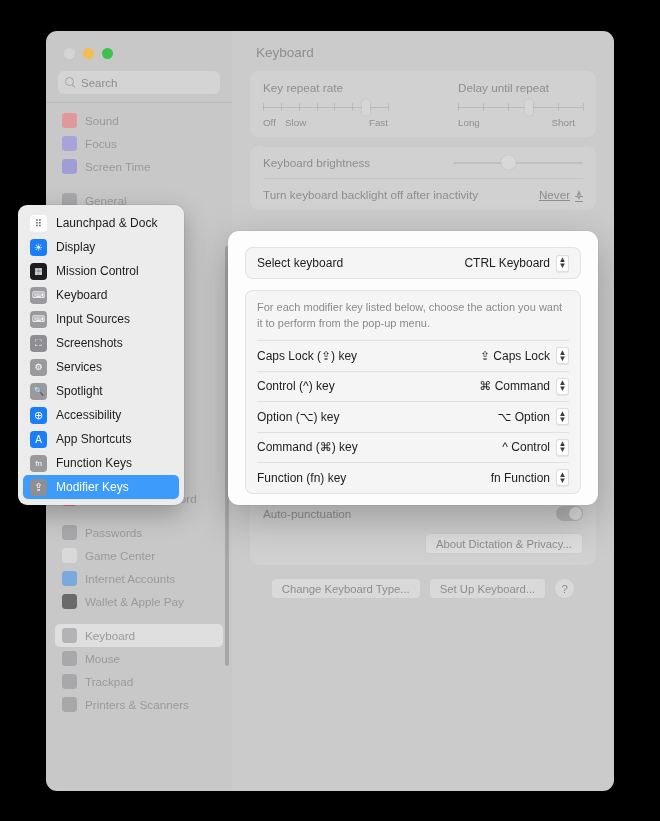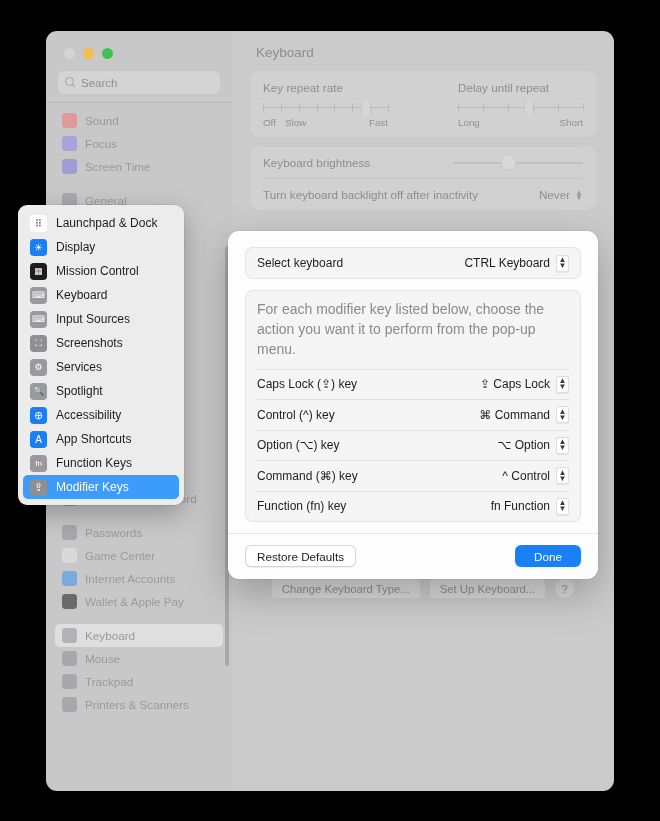--- a/index.html
+++ b/index.html
@@ -112,21 +112,21 @@
   }
   .row {
     display: flex; align-items: center;
     min-height: 31px;
     padding: 0 13px;
     font-size: 11.7px; color: #8e8e8e;
   }
   .row .lbl { flex: 1; white-space: nowrap; }
   .row .val {
     color: #8e8e8e; font-size: 11.7px;
-    display: flex; align-items: center; gap: 5px;
+    display: flex; align-items: center; gap: 5px; text-decoration: underline;
   }
   .row-sep { height: 1px; background: rgba(0,0,0,0.05); margin: 0 13px; }
 
   
   .slider-card { display: flex; padding: 10px 0 8px; }
   .slider-col { flex: 1; padding: 0 13px; }
   .slider-col .cap {
     font-size: 11.7px; color: #8e8e8e; margin-bottom: 9px;
   }
   .ticks { position: relative; height: 9px; }
@@ -267,21 +267,21 @@
     height: 30px; padding: 0 11px;
     font-size: 12px; color: #1d1d1f;
   }
   .sheet-row .lbl { flex: 1; }
   .sheet-row .val {
     display: flex; align-items: center; gap: 6px;
     font-size: 12px; color: #1d1d1f;
   }
   .sheet-sep { height: 0.5px; background: rgba(0,0,0,0.08); margin: 0 11px; }
   .sheet-desc {
-    font-size: 14px; color: #8a8a8e;
+    font-size: 11px; color: #8a8a8e;
     line-height: 1.42;
     padding: 9px 11px 9px;
   }
   .step2 {
     display: inline-flex; align-items: center; justify-content: center;
     width: 13px; height: 17px;
     border-radius: 3px;
     background: #fff;
     border: 0.5px solid rgba(0,0,0,0.13);
     box-shadow: 0 0.5px 1px rgba(0,0,0,0.07);
@@ -467,21 +467,21 @@
             <div class="tk" style="left: 0%;"></div>
             <div class="tk" style="left: 20%;"></div>
             <div class="tk" style="left: 40%;"></div>
             <div class="tk" style="left: 60%;"></div>
             <div class="tk" style="left: 80%;"></div>
             <div class="tk" style="left: 100%;"></div>
             <div class="knob" style="left: 57%;"></div>
           </div>
         <div class="ends">
           <span style="left:0">Long</span>
-          <span style="right:0">Short</span>
+          <span style="right:8px">Short</span>
         </div>
       </div>
     </div>
 
     <div class="card">
       <div class="row-sep"></div>
       <div class="row">
         <span class="lbl">Keyboard brightness</span>
         <span class="brightness-slider">
           <span class="trk"></span>
@@ -674,17 +674,13 @@
             <span>fn Function</span>
             <span class="step2">
               <span>▲</span>
               <span>▼</span>
             </span>
           </span>
         </div>
       </div>
   </div>
 
-  <div class="sheet-footer">
-    <span class="btn-plain">Restore Defaults</span>
-    <span class="btn-primary">Done</span>
-  </div>
 </div>
 
 </body></html>

